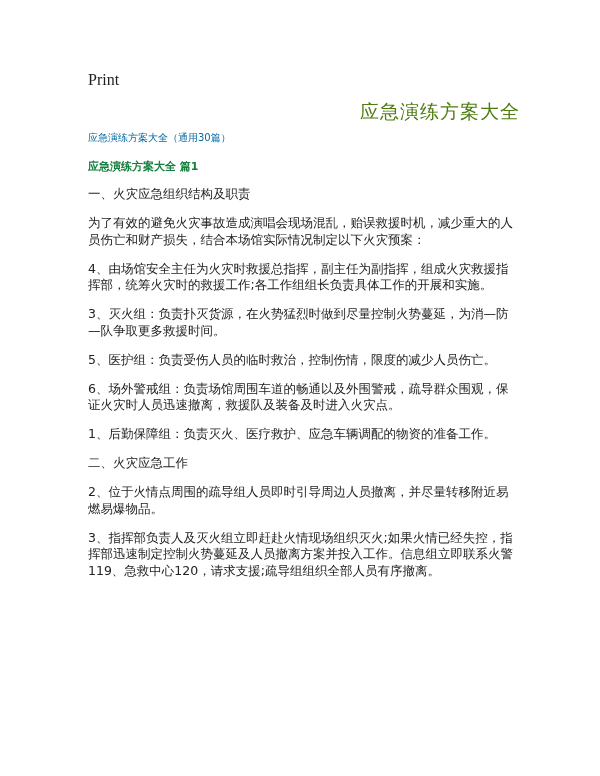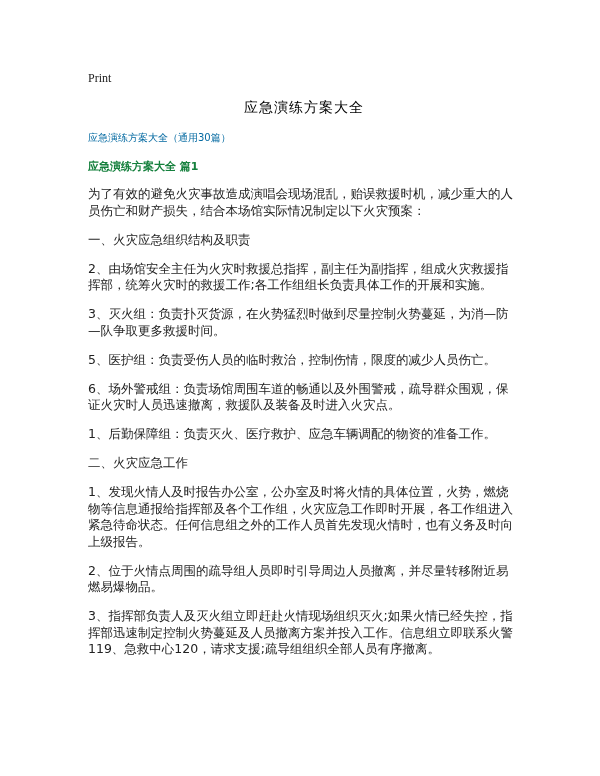--- a/index.html
+++ b/index.html
@@ -1,39 +1,38 @@
 <!DOCTYPE html>
 <html><head>
 <meta charset="utf-8">
 <style>
   html, body { margin:0; padding:0; background:#ffffff; }
   body { width:600px; height:776px; overflow:hidden; position:relative;
          font-family: "DejaVu Sans", "Liberation Sans", sans-serif; color:#1a1a1a; }
   .page { position:absolute; left:88px; top:0; width:432px; }
-  .print { position:absolute; top:71px; left:0; font-family:"Liberation Serif", serif; font-size:12px; color:#222; }
-  .title { position:absolute; top:99px; left:0; width:432px; text-align:center; font-size:14px; letter-spacing:1px; color:#000000; }
+  .print { position:absolute; top:71px; left:0; font-family:"Liberation Serif", serif; font-size:16px; color:#222; }
+  .title { position:absolute; top:99px; left:0; width:432px; text-align:right; font-size:19px; letter-spacing:1px; color:#4d7c0f; }
   .subtitle { position:absolute; top:131px; left:0; font-size:10px; color:#0369a1; }
   .heading { position:absolute; top:159px; left:0; font-size:11px; font-weight:bold; color:#15803d; }
   .body { position:absolute; top:186px; left:0; width:432px; }
   .para { font-size:12.5px; line-height:16.5px; margin:0 0 12.5px 0; color:#222; word-break:break-all; }
 </style>
 </head>
 <body>
 
 <div class="page">
   <div class="print">Print</div>
   <div class="title">应急演练方案大全</div>
   <div class="subtitle">应急演练方案大全（通用30篇）</div>
   <div class="heading">应急演练方案大全 篇1</div>
   <div class="body">
+    <p class="para">一、火灾应急组织结构及职责</p>
     <p class="para">为了有效的避免火灾事故造成演唱会现场混乱，贻误救援时机，减少重大的人员伤亡和财产损失，结合本场馆实际情况制定以下火灾预案：</p>
-    <p class="para">一、火灾应急组织结构及职责</p>
-    <p class="para">2、由场馆安全主任为火灾时救援总指挥，副主任为副指挥，组成火灾救援指挥部，统筹火灾时的救援工作;各工作组组长负责具体工作的开展和实施。</p>
+    <p class="para">4、由场馆安全主任为火灾时救援总指挥，副主任为副指挥，组成火灾救援指挥部，统筹火灾时的救援工作;各工作组组长负责具体工作的开展和实施。</p>
     <p class="para">3、灭火组：负责扑灭货源，在火势猛烈时做到尽量控制火势蔓延，为消—防—队争取更多救援时间。</p>
     <p class="para">5、医护组：负责受伤人员的临时救治，控制伤情，限度的减少人员伤亡。</p>
     <p class="para">6、场外警戒组：负责场馆周围车道的畅通以及外围警戒，疏导群众围观，保证火灾时人员迅速撤离，救援队及装备及时进入火灾点。</p>
     <p class="para">1、后勤保障组：负责灭火、医疗救护、应急车辆调配的物资的准备工作。</p>
     <p class="para">二、火灾应急工作</p>
-    <p class="para">1、发现火情人及时报告办公室，公办室及时将火情的具体位置，火势，燃烧物等信息通报给指挥部及各个工作组，火灾应急工作即时开展，各工作组进入紧急待命状态。任何信息组之外的工作人员首先发现火情时，也有义务及时向上级报告。</p>
     <p class="para">2、位于火情点周围的疏导组人员即时引导周边人员撤离，并尽量转移附近易燃易爆物品。</p>
     <p class="para">3、指挥部负责人及灭火组立即赶赴火情现场组织灭火;如果火情已经失控，指挥部迅速制定控制火势蔓延及人员撤离方案并投入工作。信息组立即联系火警119、急救中心120，请求支援;疏导组组织全部人员有序撤离。</p>
   </div>
 </div>
 
 </body></html>

